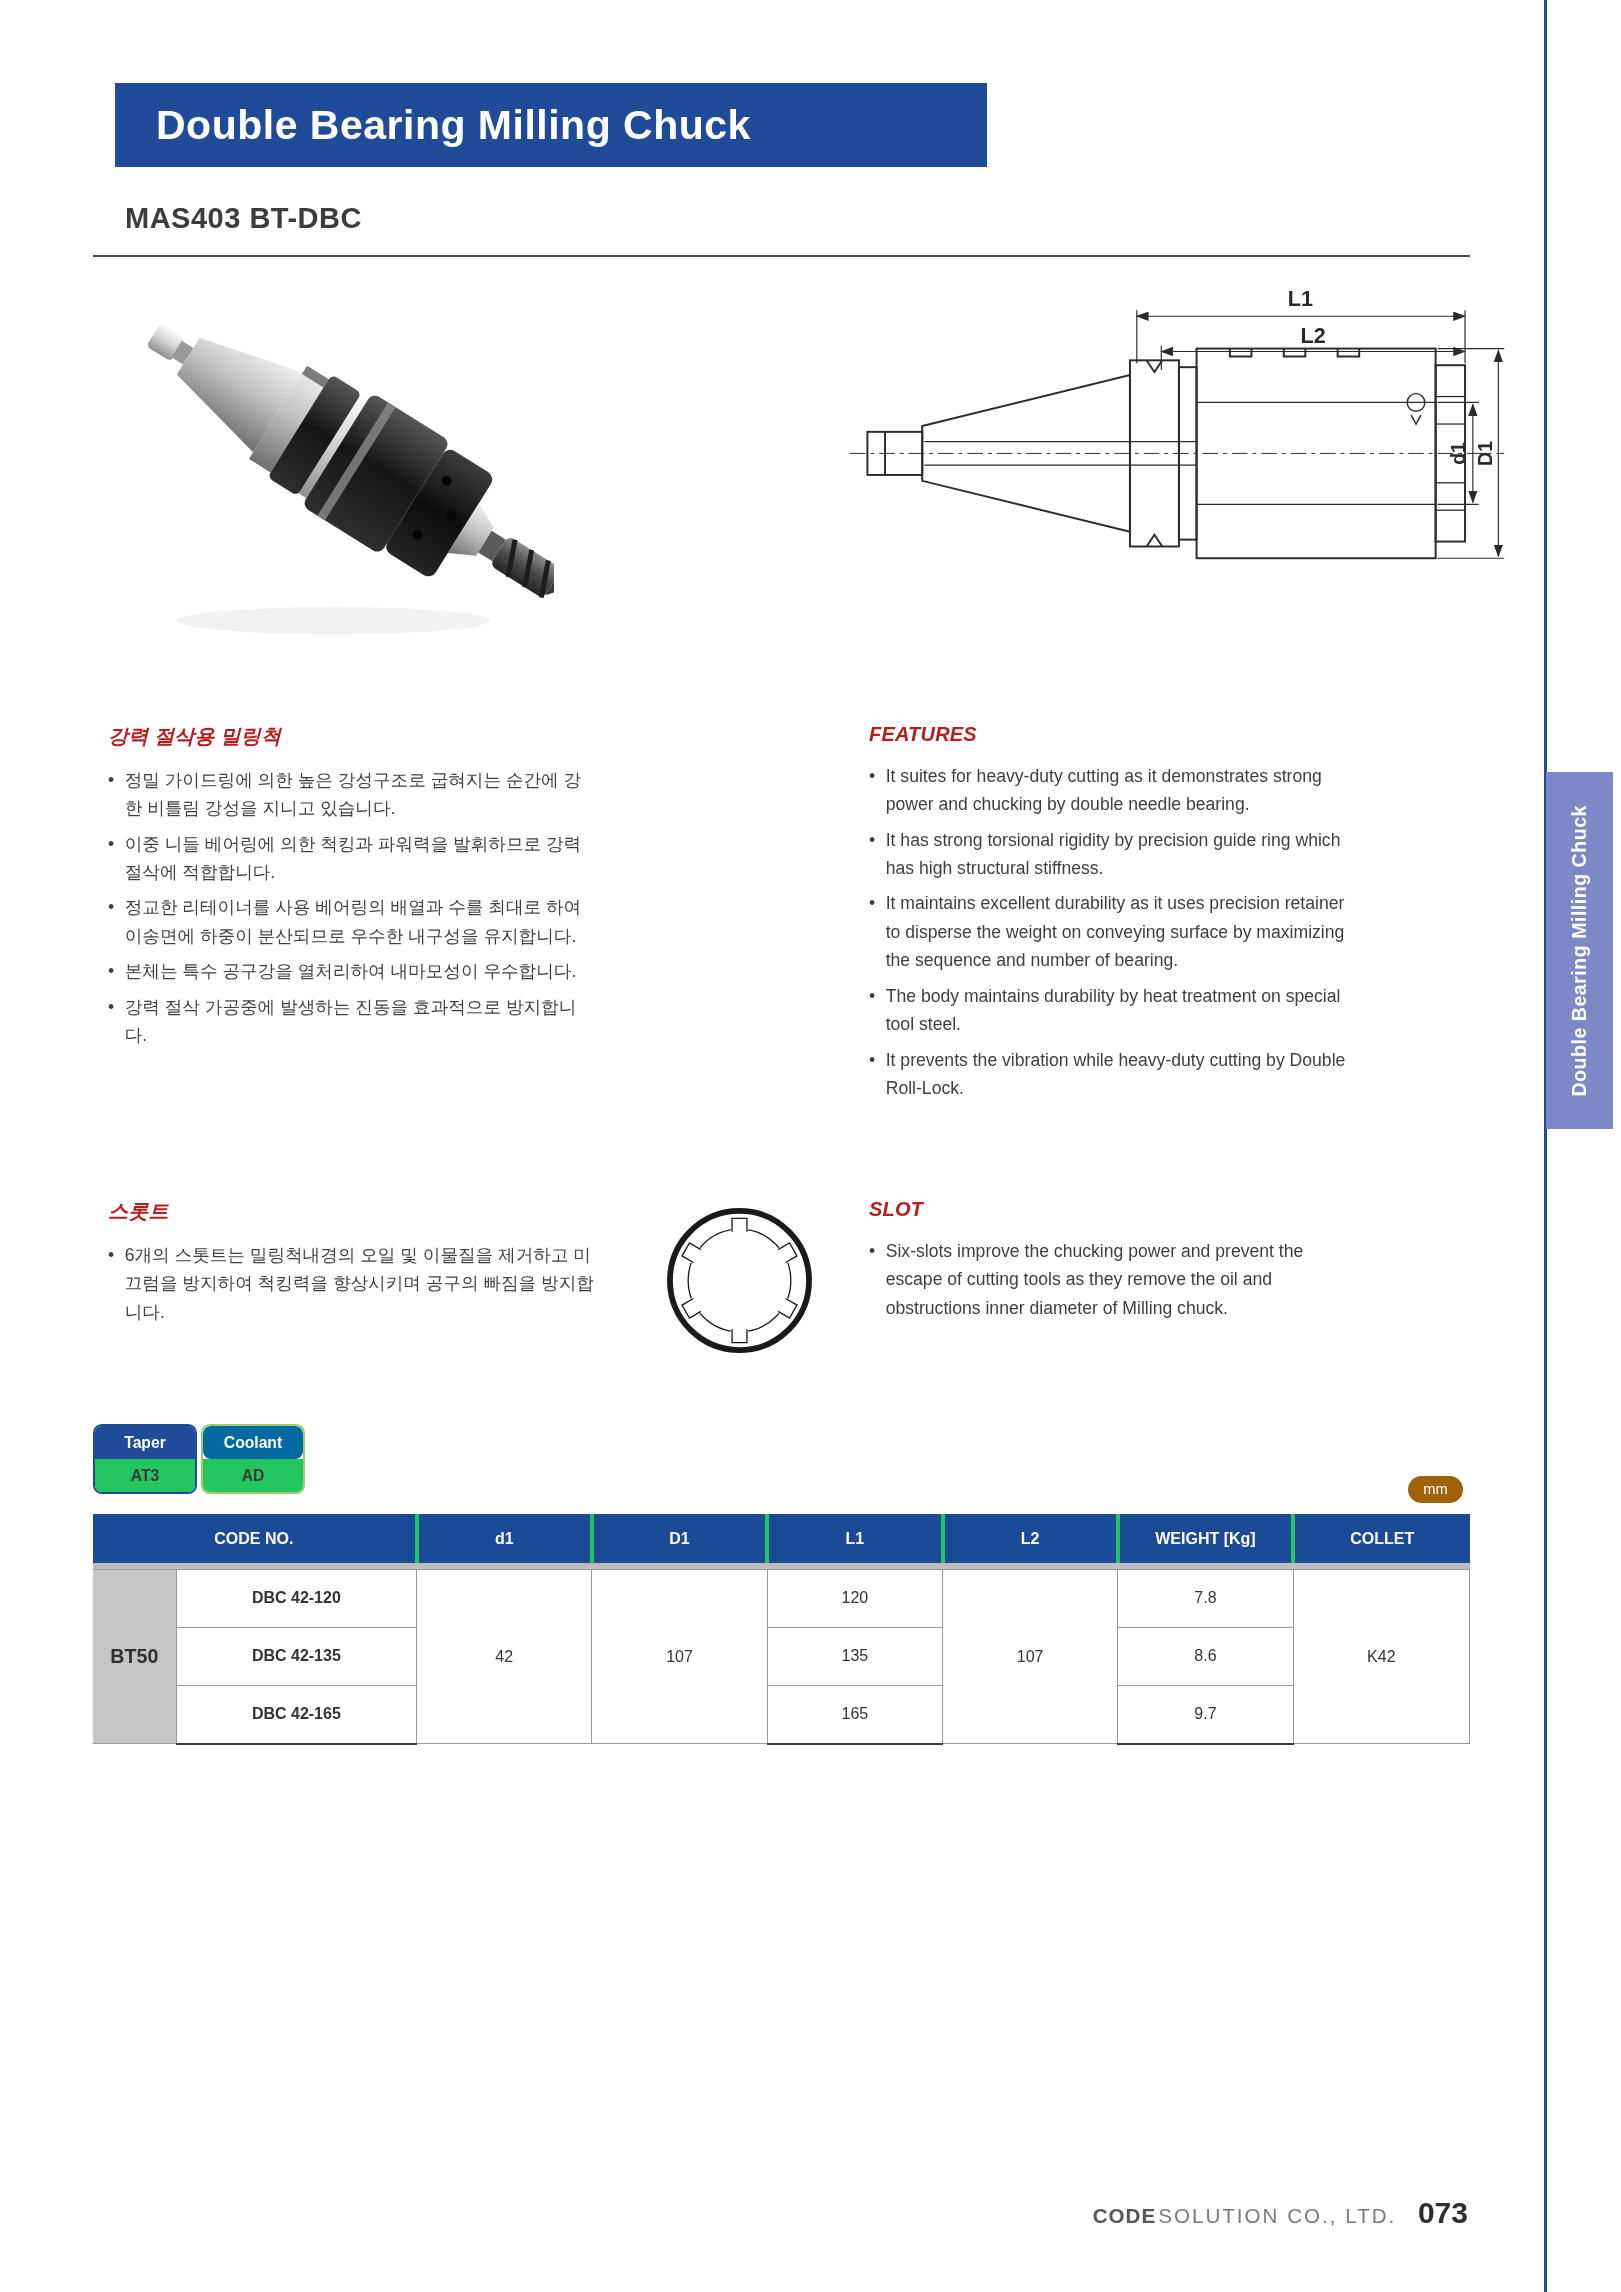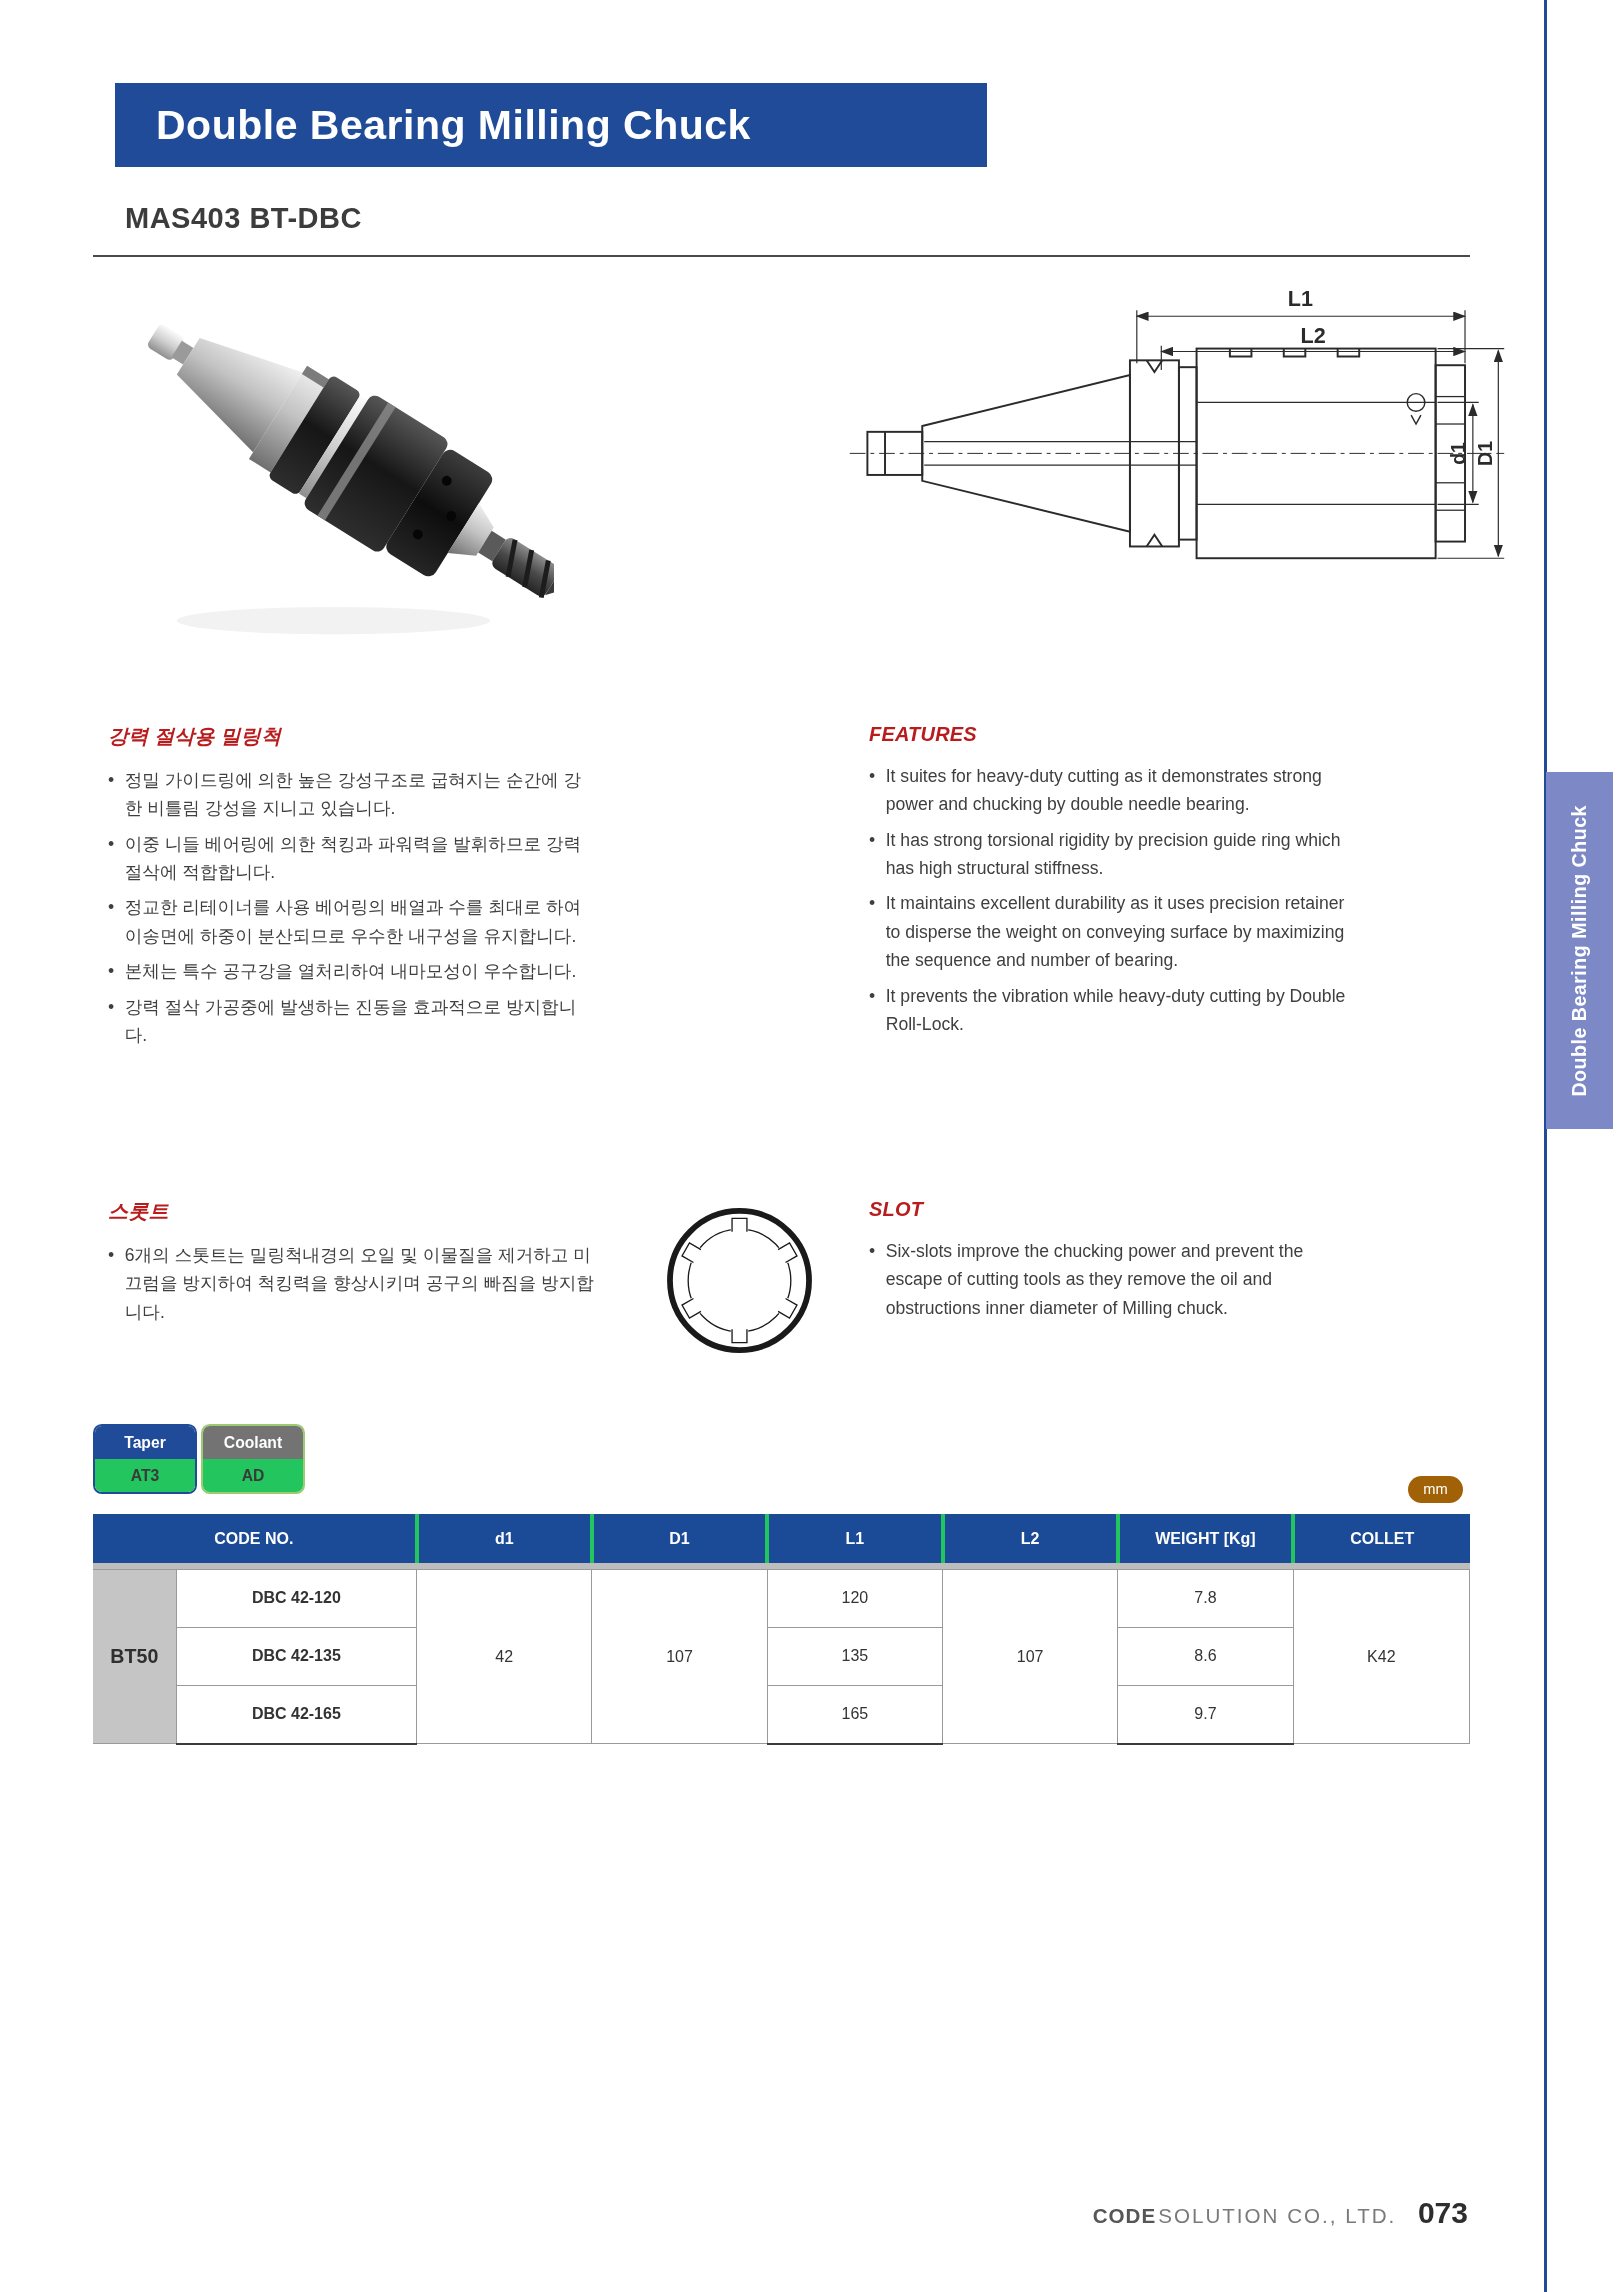--- a/index.html
+++ b/index.html
@@ -36,21 +36,21 @@
   .sec-ko-slot{left:108px;top:1198px;width:490px;}
   .sec-slot{left:869px;top:1198px;width:549px;}
 
   
   .badge{position:absolute;width:100px;border-radius:8.8px;overflow:hidden;text-align:center;}
   .badge .head{height:33px;line-height:33px;color:#fff;font-weight:bold;font-size:15.7px;}
   .badge .val{height:33px;line-height:33px;background:#22c55e;color:#3a3a3a;font-size:15.7px;font-weight:bold;}
   .badge-taper{left:93px;top:1424px;border:2px solid #1F4B99;}
   .badge-taper .head{background:#1F4B99;}
   .badge-coolant{left:201px;top:1424px;border:2px solid #9CCB70;}
-  .badge-coolant .head{background:#737373;}
+  .badge-coolant .head{background:#0369a1;border-radius:8px;}
   .unit-pill{position:absolute;left:1408px;top:1476px;width:55px;height:26.5px;border-radius:13.7px;
     background:#a16207;color:#fff;font-size:14.7px;display:flex;align-items:center;justify-content:center;}
 
   
   .spec{position:absolute;left:93px;top:1514px;}
   table{border-collapse:collapse;table-layout:fixed;width:1377px;}
   thead th{background:#1B4A97;color:#fff;font-size:16px;font-weight:bold;height:47px;
     border-right:4px solid #22c55e;}
   thead th:last-child{border-right:none;}
   .gap td{height:5.9px;padding:0;background:#BDBDBD;border:none;}
@@ -194,20 +194,21 @@
       <li>강력 절삭 가공중에 발생하는 진동을 효과적으로 방지합니다.</li>
     </ul>
   </div>
 
   <div class="sec sec-feat">
     <h2>FEATURES</h2>
     <ul>
       <li>It suites for heavy-duty cutting as it demonstrates strong power and chucking by double needle bearing.</li>
       <li>It has strong torsional rigidity by precision guide ring which has high structural stiffness.</li>
       <li>It maintains excellent durability as it uses precision retainer to disperse the weight on conveying surface by maximizing the sequence and number of bearing.</li>
+      <li>The body maintains durability by heat treatment on special tool steel.</li>
       <li>It prevents the vibration while heavy-duty cutting by Double Roll-Lock.</li>
     </ul>
   </div>
 
   <div class="sec sec-ko-slot">
     <h2>스롯트</h2>
     <ul>
       <li>6개의 스톳트는 밀링척내경의 오일 및 이물질을 제거하고 미끄럼을 방지하여 척킹력을 향상시키며 공구의 빠짐을 방지합니다.</li>
     </ul>
   </div>

